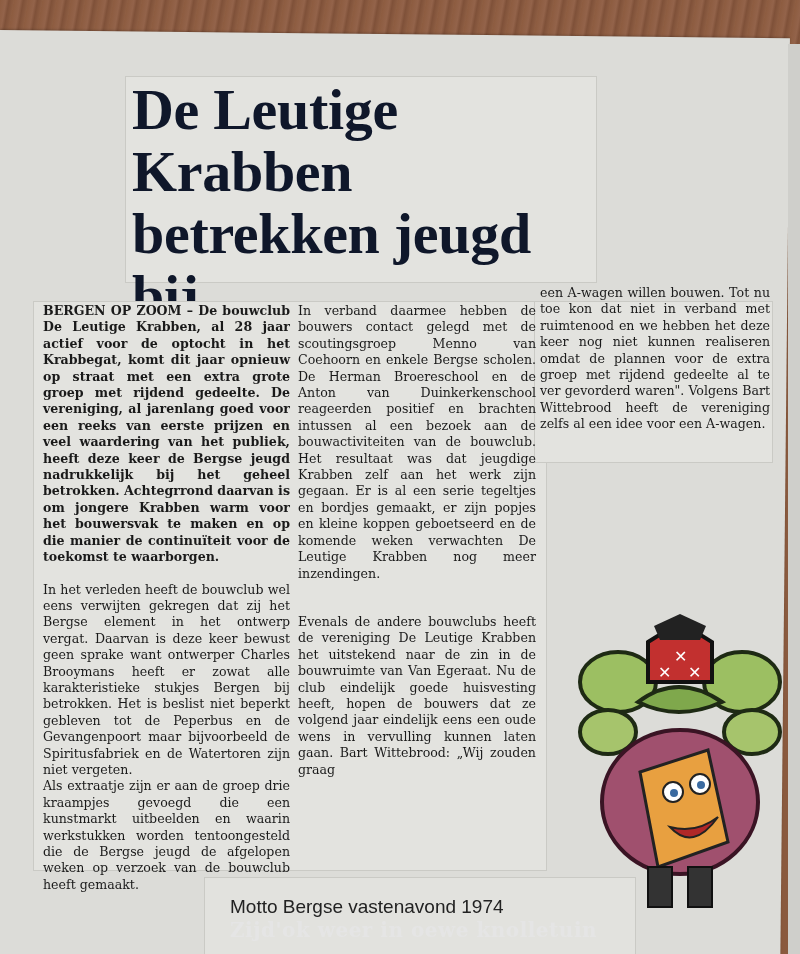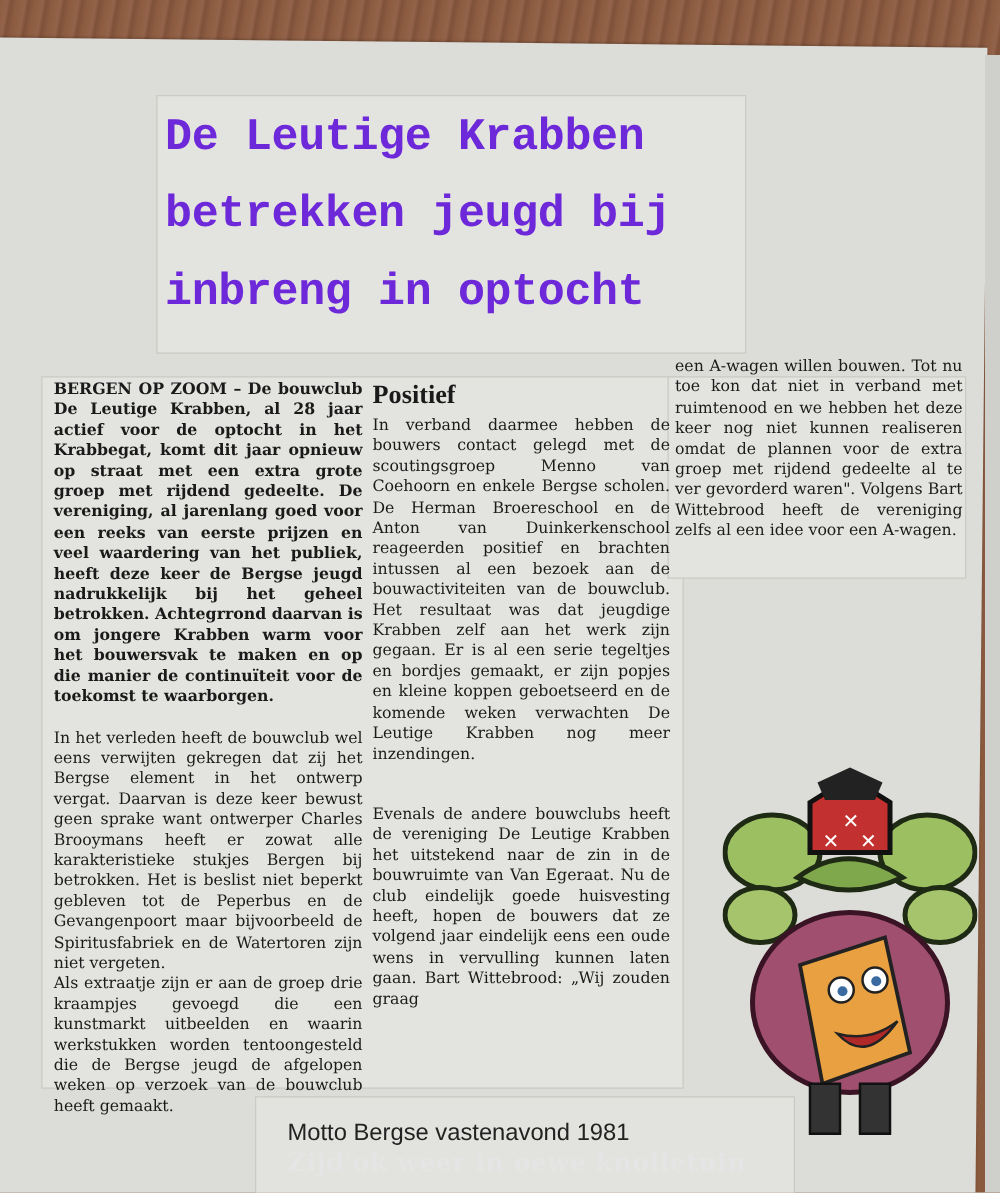--- a/index.html
+++ b/index.html
@@ -4,22 +4,22 @@
 <style>
   html,body{margin:0;padding:0;}
   body{width:800px;height:954px;position:relative;overflow:hidden;background:#8a5a3e;font-family:"DejaVu Serif",serif;}
   .wood{position:absolute;left:0;top:0;width:800px;height:60px;
     background:repeating-linear-gradient(100deg,#8d5c40 0px,#93634a 6px,#7f5139 9px,#8e5e43 14px);}
   .page{position:absolute;left:0;top:30px;width:790px;height:930px;background:#dcdcd8;
     transform:rotate(0.6deg);transform-origin:0 0;box-shadow:0 -1px 2px rgba(0,0,0,.2);}
   .page-edge{position:absolute;right:0;top:44px;width:12px;height:910px;background:#cfcfcb;}
   .clip{position:absolute;background:#e3e3df;box-shadow:0 0 0 1px #cacac5;}
   .headline-clip{left:126px;top:77px;width:470px;height:205px;}
-  .headline{margin:0;padding:2px 0 0 6px;font-family:Liberation Mono, monospace;font-weight:bold;
-    font-size:36px;line-height:62px;color:#6d28d9;letter-spacing:-0.3px;}
+  .headline{margin:0;padding:2px 0 0 6px;font-family:Liberation Serif, serif;font-weight:bold;
+    font-size:58px;line-height:62px;color:#0f172a;letter-spacing:-0.3px;}
   .headline span{display:block;}
   .body-clip{left:34px;top:302px;width:512px;height:568px;}
   .body-clip2{left:535px;top:302px;width:237px;height:160px;}
   .col{position:absolute;font-family:"DejaVu Serif",serif;font-size:12.6px;line-height:16.4px;color:#1a1a1a;
     text-align:justify;}
   .col p{margin:0;}
   .c1{left:43px;top:303px;width:247px;}
   .c2{left:298px;top:303px;width:238px;}
   .c3{left:540px;top:285px;width:230px;}
   .lead-bold{font-weight:bold;}
@@ -49,21 +49,20 @@
 <div class="clip body-clip2"></div>
 
 <div class="col c1">
   <p class="lead-bold"><span>BERGEN OP ZOOM –</span><span> De bouwclub De Leutige Krabben, al 28 jaar actief voor de optocht in het Krabbegat, komt dit jaar opnieuw op straat met een extra grote groep met rijdend gedeelte. De vereniging, al jarenlang goed voor een reeks van eerste prijzen en veel waardering van het publiek, heeft deze keer de Bergse jeugd nadrukkelijk bij het geheel betrokken. Achtegrrond daarvan is om jongere Krabben warm voor het bouwersvak te maken en op die manier de continuïteit voor de toekomst te waarborgen.</span></p>
   <div class="gap"></div>
   <p>In het verleden heeft de bouwclub wel eens verwijten gekregen dat zij het Bergse element in het ontwerp vergat. Daarvan is deze keer bewust geen sprake want ontwerper Charles Brooymans heeft er zowat alle karakteristieke stukjes Bergen bij betrokken. Het is beslist niet beperkt gebleven tot de Peperbus en de Gevangenpoort maar bijvoorbeeld de Spiritusfabriek en de Watertoren zijn niet vergeten.</p>
   <p>Als extraatje zijn er aan de groep drie kraampjes gevoegd die een kunstmarkt uitbeelden en waarin werkstukken worden tentoongesteld die de Bergse jeugd de afgelopen weken op verzoek van de bouwclub heeft gemaakt.</p>
 </div>
 
 <div class="col c2">
-  <div class="subhead">Positief</div>
   <p>In verband daarmee hebben de bouwers contact gelegd met de scoutingsgroep Menno van Coehoorn en enkele Bergse scholen. De Herman Broereschool en de Anton van Duinkerkenschool reageerden positief en brachten intussen al een bezoek aan de bouwactiviteiten van de bouwclub. Het resultaat was dat jeugdige Krabben zelf aan het werk zijn gegaan. Er is al een serie tegeltjes en bordjes gemaakt, er zijn popjes en kleine koppen geboetseerd en de komende weken verwachten De Leutige Krabben nog meer inzendingen.</p>
   <div class="gap"></div>
   <div class="gap"></div>
   <p>Evenals de andere bouwclubs heeft de vereniging De Leutige Krabben het uitstekend naar de zin in de bouwruimte van Van Egeraat. Nu de club eindelijk goede huisvesting heeft, hopen de bouwers dat ze volgend jaar eindelijk eens een oude wens in vervulling kunnen laten gaan. Bart Wittebrood: „Wij zouden graag</p>
 </div>
 
 <div class="col c3">
   <p>een A-wagen willen bouwen. Tot nu toe kon dat niet in verband met ruimtenood en we hebben het deze keer nog niet kunnen realiseren omdat de plannen voor de extra groep met rijdend gedeelte al te ver gevorderd waren". Volgens Bart Wittebrood heeft de vereniging zelfs al een idee voor een A-wagen.</p>
 </div>
 
@@ -94,14 +93,14 @@
     <circle cx="96" cy="181" r="4" fill="#3a6aa0"></circle>
     <circle cx="123" cy="173" r="4" fill="#3a6aa0"></circle>
     <path d="M92 215 Q115 240 140 205 Q118 222 92 215 Z" fill="#b02828" stroke="#222" stroke-width="2"></path>
   </g>
 
   <rect x="70" y="255" width="24" height="40" fill="#333" stroke="#111" stroke-width="2"></rect>
   <rect x="110" y="255" width="24" height="40" fill="#333" stroke="#111" stroke-width="2"></rect>
 </svg>
 
 <div class="clip motto-clip"></div>
-<div class="motto-line1">Motto Bergse vastenavond 1981</div>
+<div class="motto-line1">Motto Bergse vastenavond 1974</div>
 <div class="motto-line2">Zijd'ok weer in oewe knolletuin</div>
 
 </body></html>

